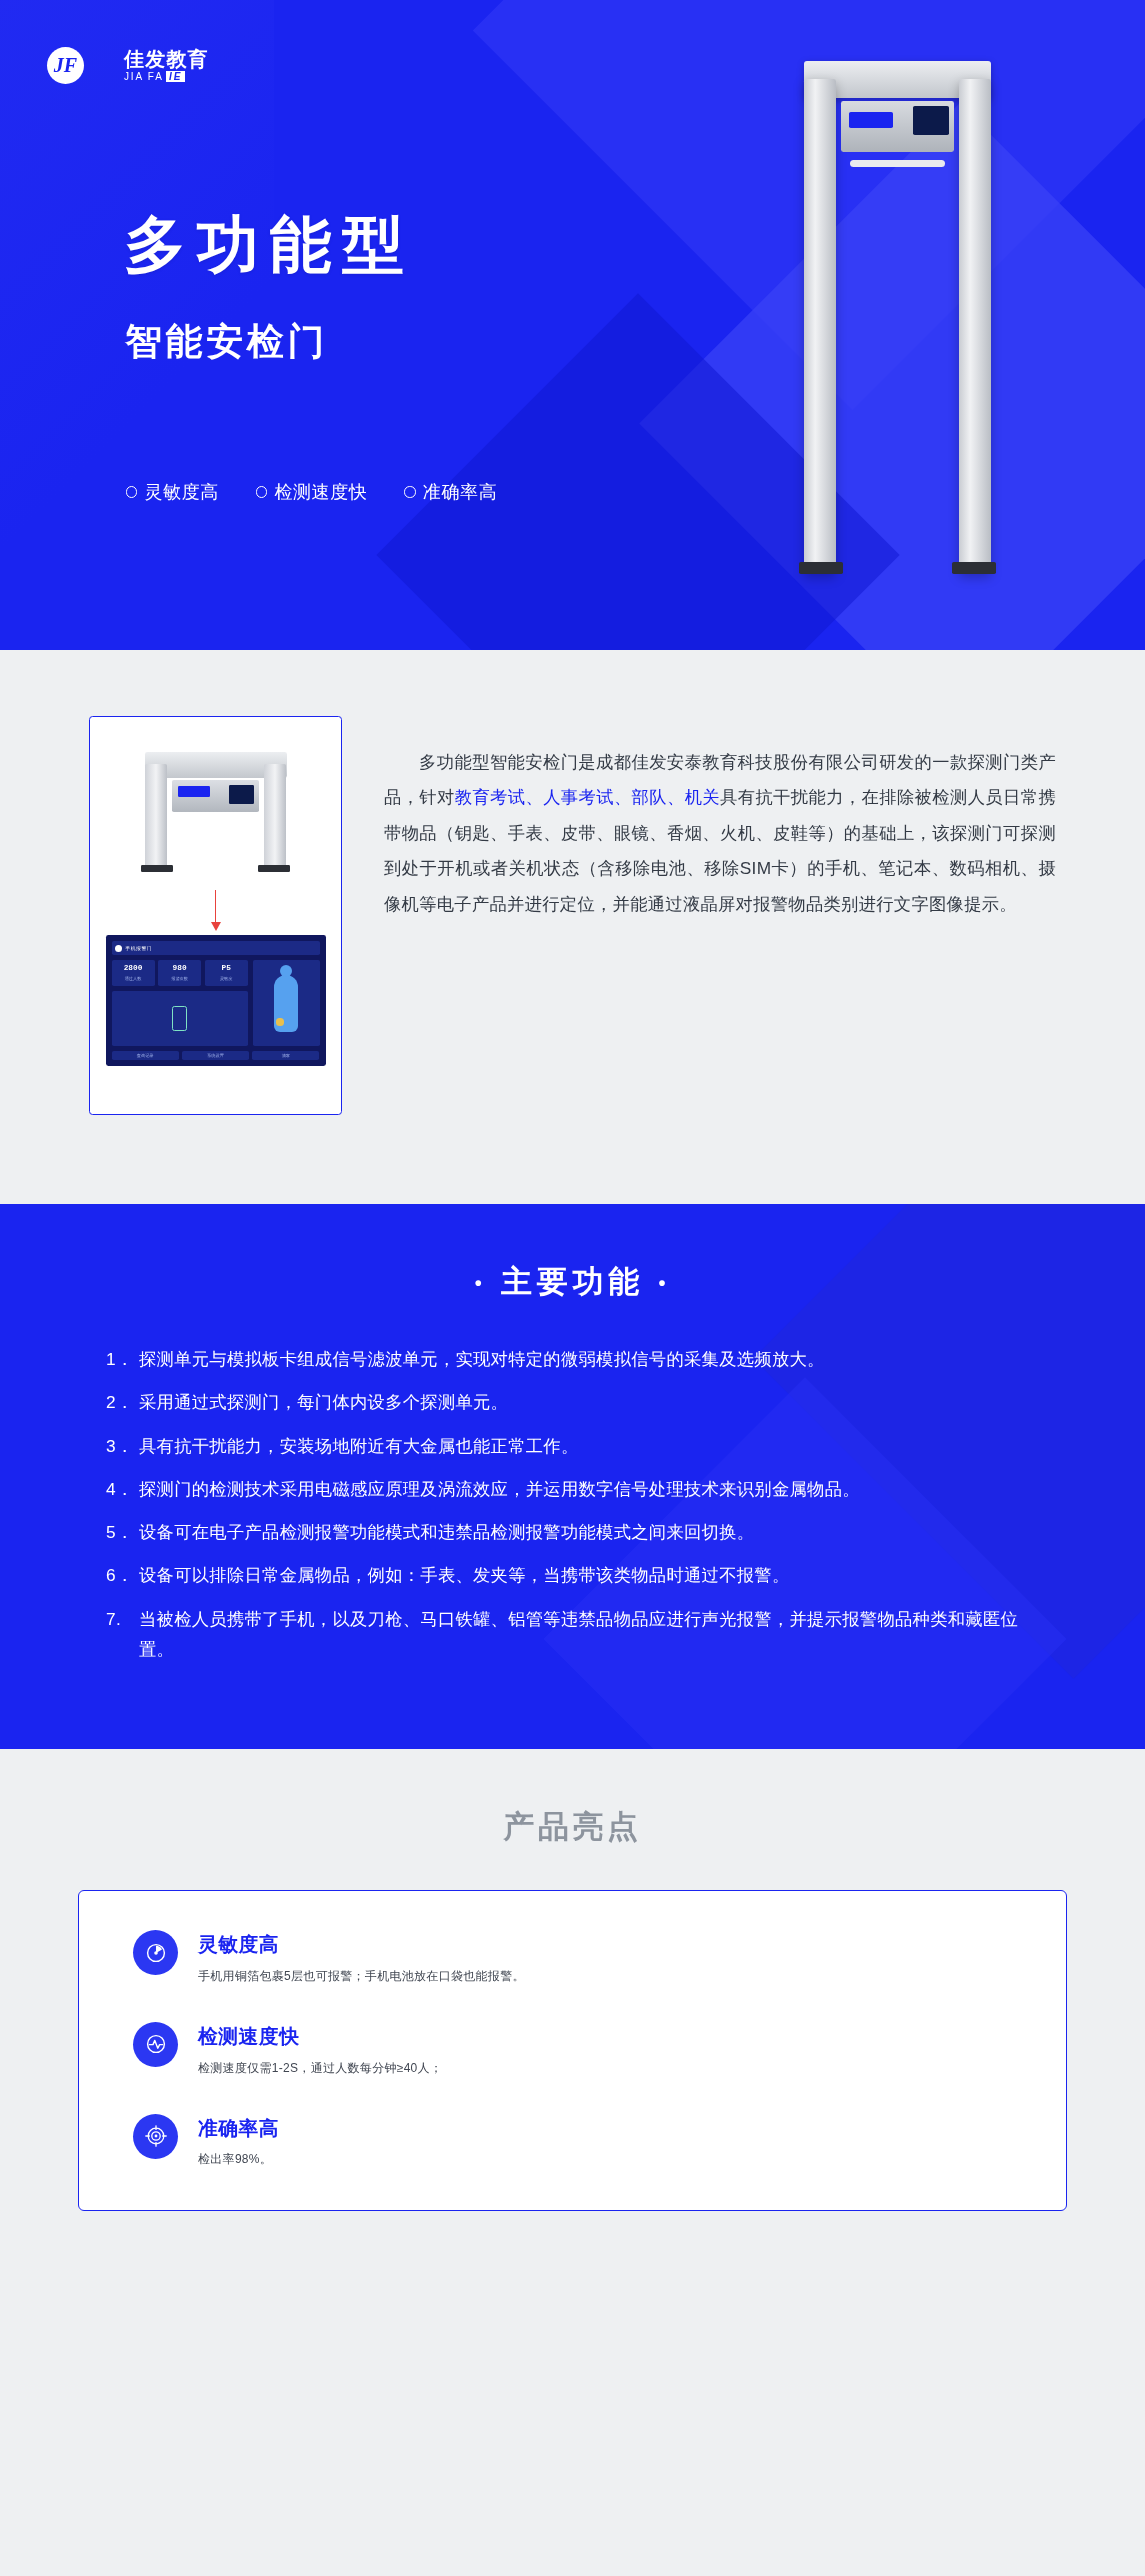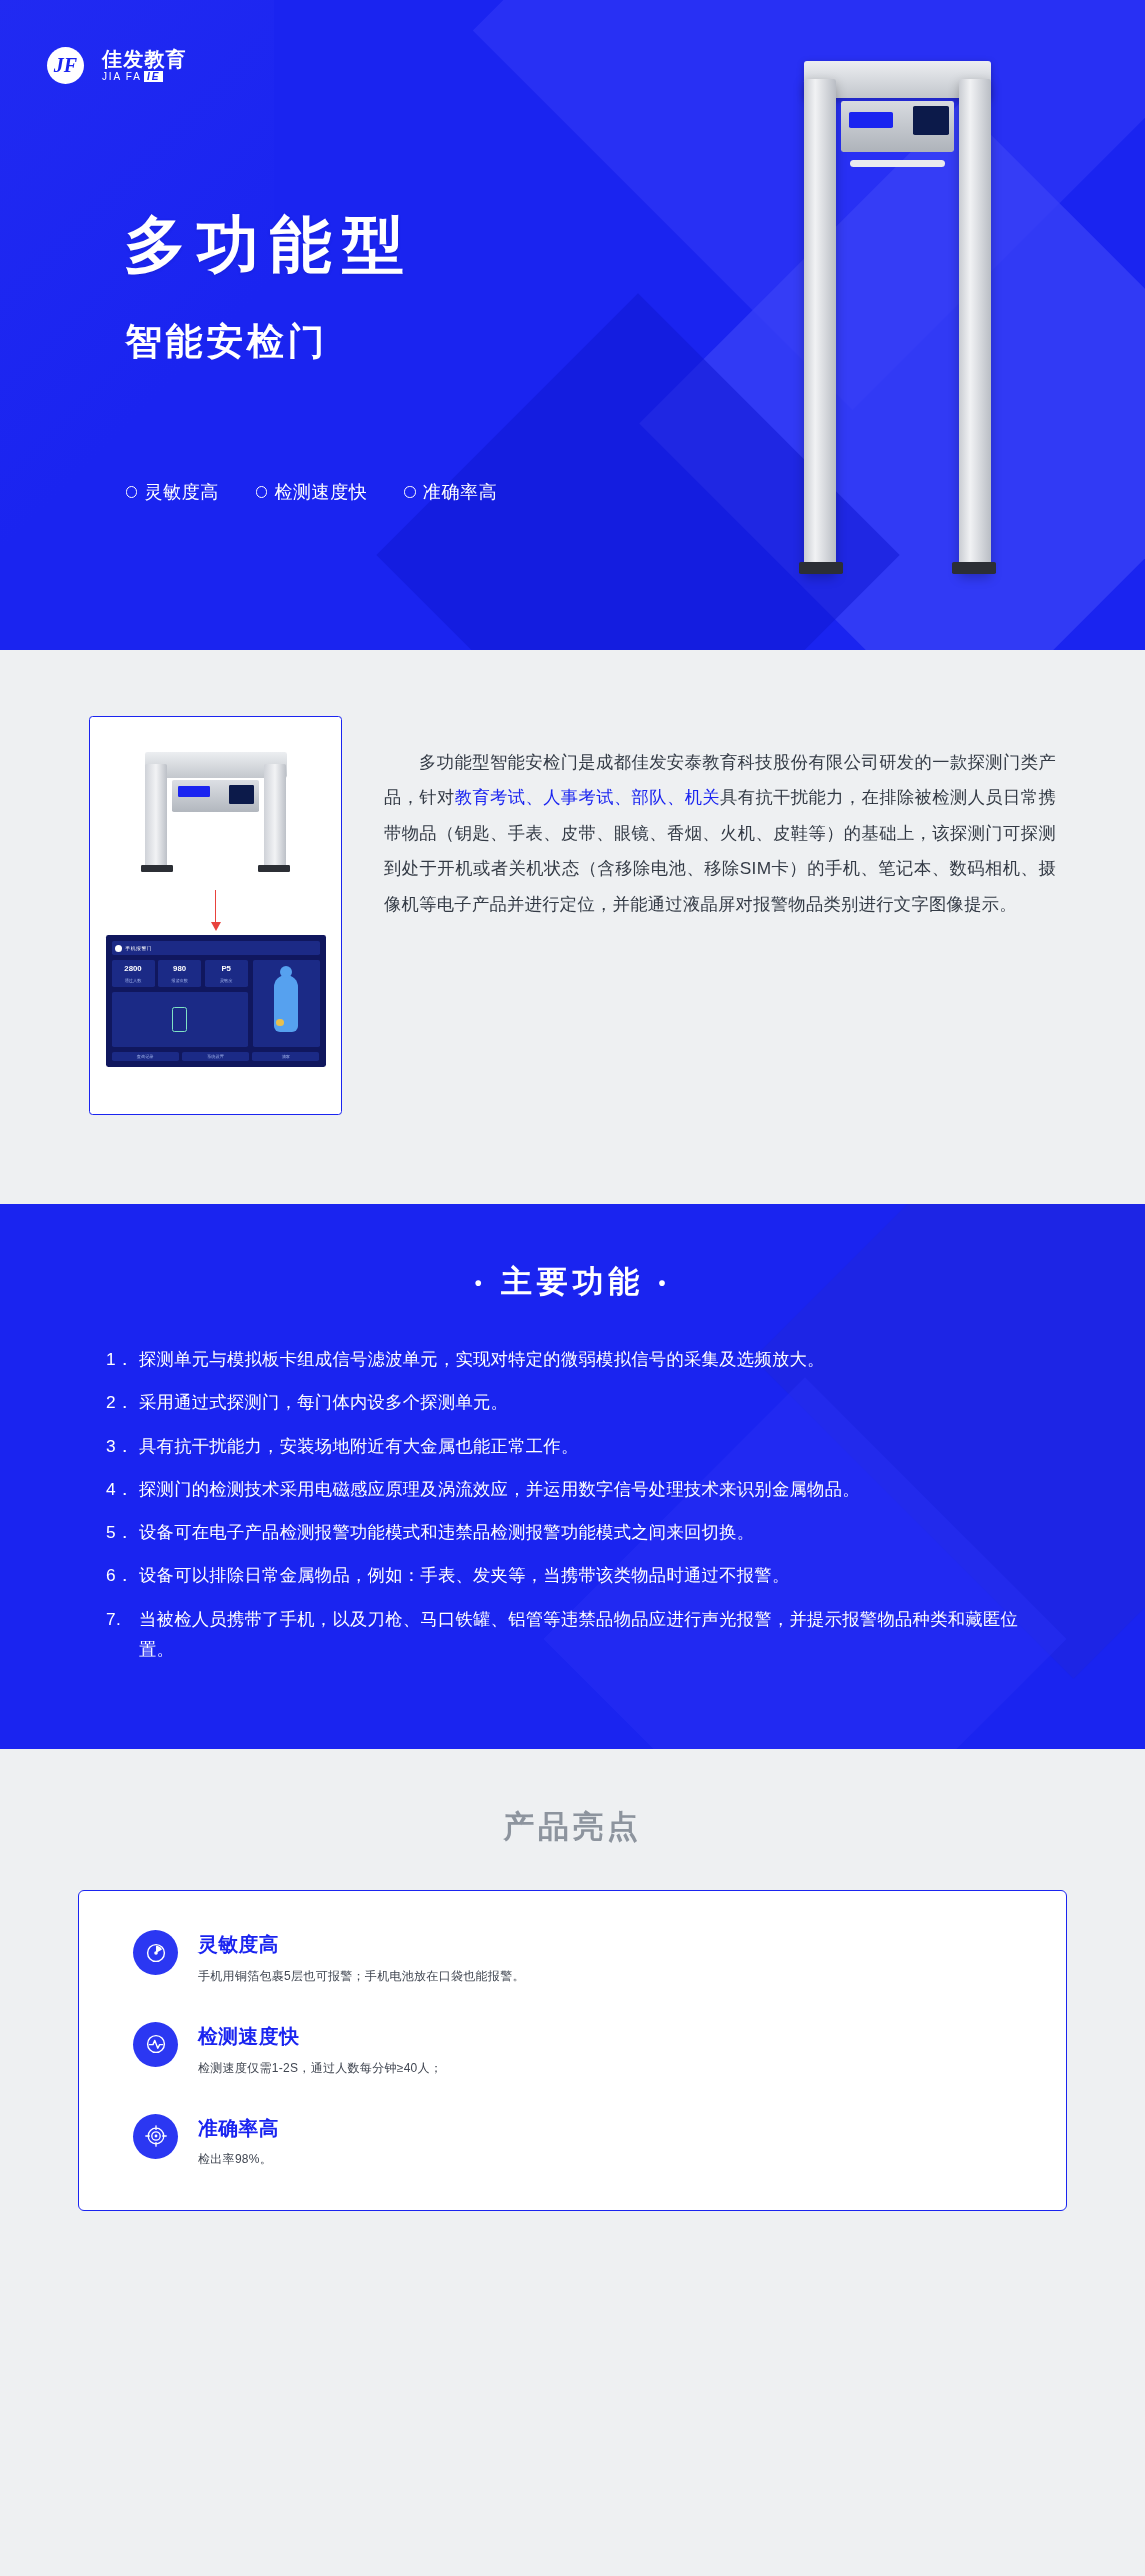--- a/index.html
+++ b/index.html
@@ -67,21 +67,21 @@
     width: 37px; height: 37px;
     border-radius: 50%;
     background: #ffffff;
     display: flex; align-items: center; justify-content: center;
     color: #1a24f0;
     font-size: 20px;
     font-style: italic;
     font-weight: bold;
     font-family: "Liberation Serif", serif;
   }
-  .logo-text { color: #fff; line-height: 1.05; }
+  .logo-text { color: #fff; line-height: 1.05; margin-left: 22px; }
   .logo-cn { font-size: 20px; font-weight: bold; letter-spacing: 1.2px; }
   .logo-en {
     font-size: 10px; letter-spacing: 1.8px; margin-top: 2.4px;
     font-family: "Liberation Sans", sans-serif;
   }
   .logo-en .ie {
     background: #fff; color: #1a24f0; padding: 0 3px;
     font-style: italic; font-weight: bold; margin-left: 2.4px;
   }
 
@@ -252,20 +252,21 @@
     margin-bottom: 4.8px;
   }
   .ui-dot { width: 7.2px; height: 7.2px; border-radius: 50%; background: #fff; }
   .ui-topbar-txt { color: #fff; font-size: 4.8px; letter-spacing: 0.6px; }
   .ui-body { display: flex; gap: 4.8px; }
   .ui-left { flex: 1; }
   .ui-nums { display: flex; gap: 3.6px; margin-bottom: 4.8px; }
   .ui-num {
     flex: 1; background: #1b2a86; border-radius: 1.8px; padding: 3.6px 2.4px;
     text-align: center;
+    font-family: Liberation Mono, monospace;
   }
   .ui-num b { color: #ffffff; font-size: 7.8px; display: block; }
   .ui-num span { color: #9fb0e8; font-size: 4.2px; }
   .ui-phone {
     background: #1b2a86; border-radius: 1.8px; height: 55px;
     display: flex; align-items: center; justify-content: center;
   }
   .ui-phone-ico {
     width: 14.3px; height: 25px; border: 1.2px solid #7fe3c4; border-radius: 2.4px;
   }

